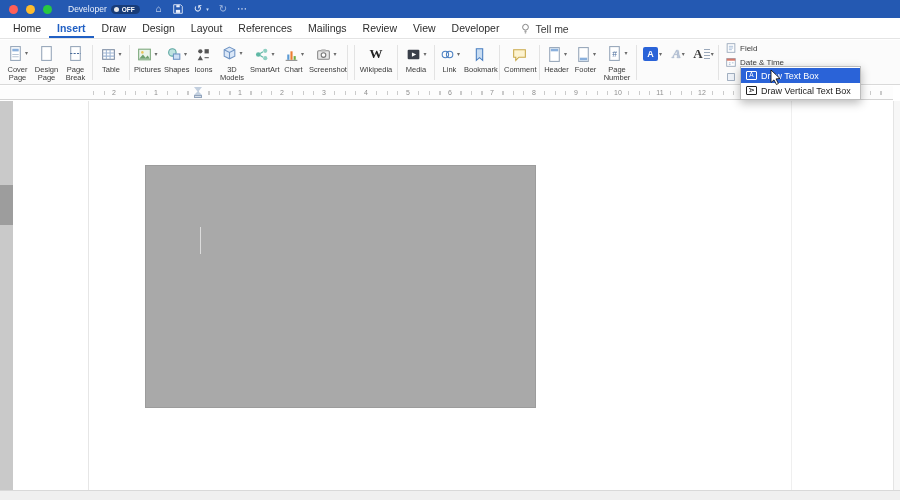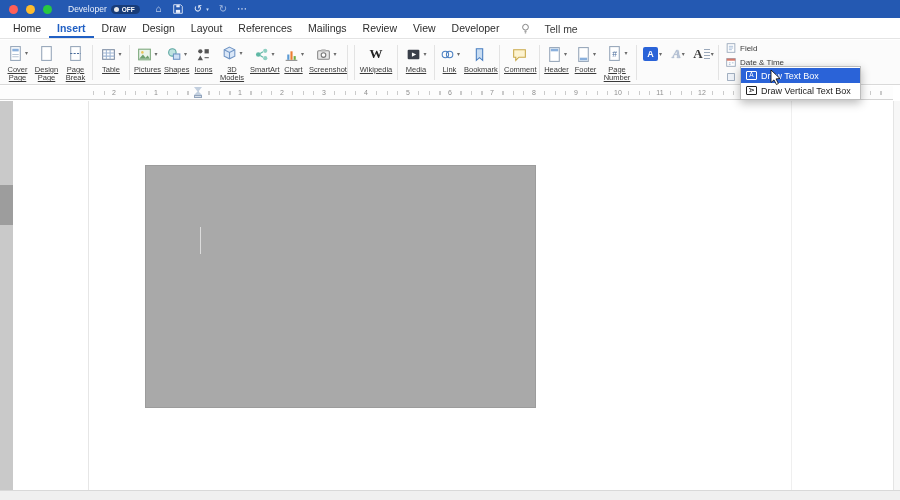--- a/index.html
+++ b/index.html
@@ -22,34 +22,34 @@
   .tbi.dim { opacity:.6; }
   .tchev { font-size:5px; margin-left:-6px; color:#cfe0f8; }
   .wtitle { position:absolute; left:0; right:0; text-align:center; font-size:9.5px; color:#f2f6ff; }
 
   
   .tabrow { position:absolute; top:18px; left:0; right:0; height:21px; background:#fff;
     border-bottom:1px solid #e4e4e4; display:flex; align-items:flex-end; padding-left:5px; }
   .tab { font-size:10.5px; color:#2c2c2c; padding:3px 8px 4px; cursor:default; }
   .tab.active { color:var(--tab-active-blue,#2160c4); font-weight:bold;
     box-shadow:inset 0 -2px 0 var(--tab-active-blue,#2160c4); }
-  .tellme { display:flex; align-items:flex-end; gap:14px; font-size:10.5px; color:#3a3a3a;
+  .tellme { display:flex; align-items:flex-end; gap:5px; font-size:10.5px; color:#3a3a3a;
     margin-left:14px; padding-bottom:3px; }
 
   
   .ribbon { position:absolute; top:40px; left:0; right:0; height:45px; background:#fbfbfb;
     border-bottom:1px solid #d9d9d9; display:flex; align-items:stretch; padding:2px 0 1px 4px; overflow:hidden; }
   .rgroup { display:flex; align-items:stretch; gap:2px; flex:none; }
   .rsep { width:1px; background:#e3e3e3; margin:3px 3px; flex:none; }
   .rbtn { flex:none; display:flex; flex-direction:column; align-items:center; justify-content:flex-start;
     gap:2px; background:none; border:none; padding:2px 1px 0; font-family:inherit; font-size:7.5px;
     color:#3a3a3a; line-height:1.15; text-align:center; cursor:default; }
   .iconrow { height:20px; display:flex; align-items:center; gap:1px; }
   .chev { font-size:6px; color:#6a6a6a; }
-  .rlabel { width:100%;text-decoration:underline; }
+  .rlabel { width:100%; }
   .nw { white-space:nowrap; }
   .ic { width:17px; height:17px; }
   .vstack { display:flex; flex-direction:column; justify-content:center; gap:2px; padding:0 3px; flex:none; }
   .srow { display:flex; align-items:center; gap:3px; font-size:8px; color:#3a3a3a; height:13px;
     background:none; border:none; font-family:inherit; cursor:default; }
   .sic { width:12px; height:12px; flex:none; }
   .tbx { width:15px; height:14px; background:var(--accent-blue,#2a63d8); color:#fff; font-size:9px;
     font-weight:bold; display:flex; align-items:center; justify-content:center; border-radius:2px; }
   .wa { font:italic bold 13px "Liberation Serif", serif; color:#b9c5d9; text-shadow:0 0 1px #67809c; }
   .dcwrap { display:flex; align-items:center; gap:1px; }

